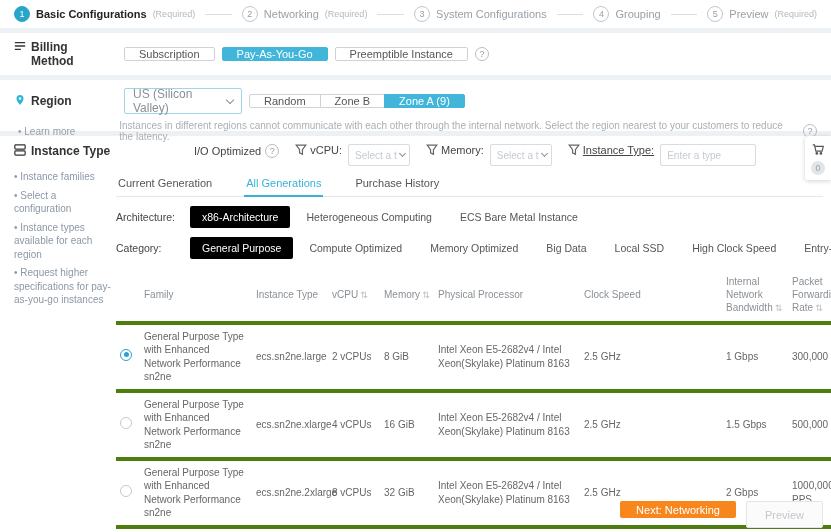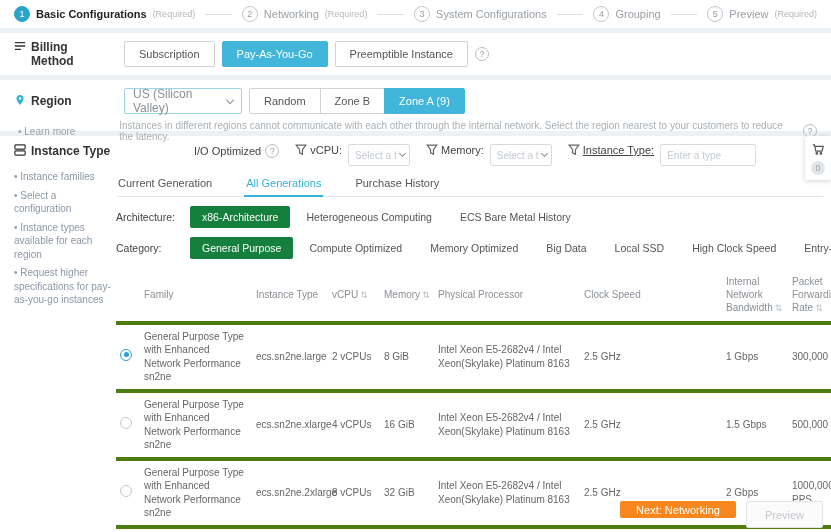--- a/index.html
+++ b/index.html
@@ -16,21 +16,21 @@
   .step-circle { width:16px; height:16px; border-radius:50%; border:1px solid #c3c7cb; color:#9aa0a6;
     display:flex; align-items:center; justify-content:center; font-size:9px; background:#fff; }
   .step.active .step-circle { background:#29a5c8; border-color:#29a5c8; color:#fff; }
   .step-label { color:#9aa0a6; font-size:11px; }
   .step.active .step-label { color:#222; font-weight:bold; }
   .step-req { color:#b4b9bd; font-size:9px; }
   .step-line { flex:1; height:1px; background:#dcdfe2; margin:0 10px; min-width:18px; }
 
   
   .row-label { display:flex; align-items:flex-start; gap:5px; font-weight:bold; font-size:12px; color:#333; }
-  .btn { display:inline-flex; align-items:center; justify-content:center; height:26px; padding:0 14px;
+  .btn { display:inline-flex; align-items:center; justify-content:center; height:14px; padding:0 14px;
     border:1px solid #cfd3d7; background:#fff; color:#555; font-size:11px; border-radius:2px; cursor:pointer; }
   .btn.sel { background:#42b6da; border-color:#42b6da; color:#fff; }
   .help { width:14px; height:14px; border-radius:50%; border:1px solid #b8bdc2; color:#9aa0a6;
     display:inline-flex; align-items:center; justify-content:center; font-size:9px; flex:none; }
   .caret { width:6px; height:6px; border-right:1px solid #8a9096; border-bottom:1px solid #8a9096;
     transform:rotate(45deg); margin-top:-3px; flex:none; }
   .grey-note { color:#aab0b5; font-size:10px; }
 
   
   .billing { display:flex; align-items:center; padding:8px 14px; height:42px; }
@@ -70,21 +70,21 @@
   .f-input.no-caret input { padding-right:6px; width:96px; }
 
   .tabs { display:flex; gap:30px; border-bottom:1px solid #e4e7ea; }
   .tab { padding:7px 2px 6px; font-size:11px; color:#555; cursor:pointer; }
   .tab.active { color:#38b3d8; border-bottom:2px solid #38b3d8; margin-bottom:-1px; }
 
   .pillrow { display:flex; align-items:center; margin-top:9px; gap:4px; }
   .pillrow .p-label { color:#444; font-size:10.5px; width:70px; flex:none; }
   .pill { height:22px; display:inline-flex; align-items:center; padding:0 12px; font-size:10.5px; color:#555;
     border-radius:2px; cursor:pointer; white-space:nowrap; }
-  .pill.sel { background:#15803d; color:#fff; }
+  .pill.sel { background:#000000; color:#fff; }
 
   
   table { border-collapse:collapse; width:100%; margin-top:10px; table-layout:fixed; }
   th { color:#8a9096; font-weight:normal; font-size:10px; text-align:left; padding:6px 4px; vertical-align:middle; line-height:1.3; }
   td { font-size:10px; color:#666; padding:5px 4px; border-top:4px solid #4d7c0f; vertical-align:middle; line-height:1.35; }
   .sort { color:#b9bfc4; font-size:9px; margin-left:2px; }
   .radio { width:12px; height:12px; border-radius:50%; border:1px solid #c5cace; display:inline-block; position:relative; background:#fff; }
   .radio.checked { border-color:#2f9fd0; }
   .radio.checked::after { content:""; position:absolute; left:2.5px; top:2.5px; width:5px; height:5px; border-radius:50%; background:#2f9fd0; }
 
@@ -237,21 +237,21 @@
     <div class="tabs">
       <div class="tab">Current Generation</div>
       <div class="tab active">All Generations</div>
       <div class="tab">Purchase History</div>
     </div>
 
     <div class="pillrow">
       <span class="p-label">Architecture:</span>
       <span class="pill sel">x86-Architecture</span>
       <span class="pill">Heterogeneous Computing</span>
-      <span class="pill">ECS Bare Metal History</span>
+      <span class="pill">ECS Bare Metal Instance</span>
     </div>
 
     <div class="pillrow">
       <span class="p-label">Category:</span>
       <span class="pill sel">General Purpose</span>
       <span class="pill">Compute Optimized</span>
       <span class="pill">Memory Optimized</span>
       <span class="pill">Big Data</span>
       <span class="pill">Local SSD</span>
       <span class="pill">High Clock Speed</span>

